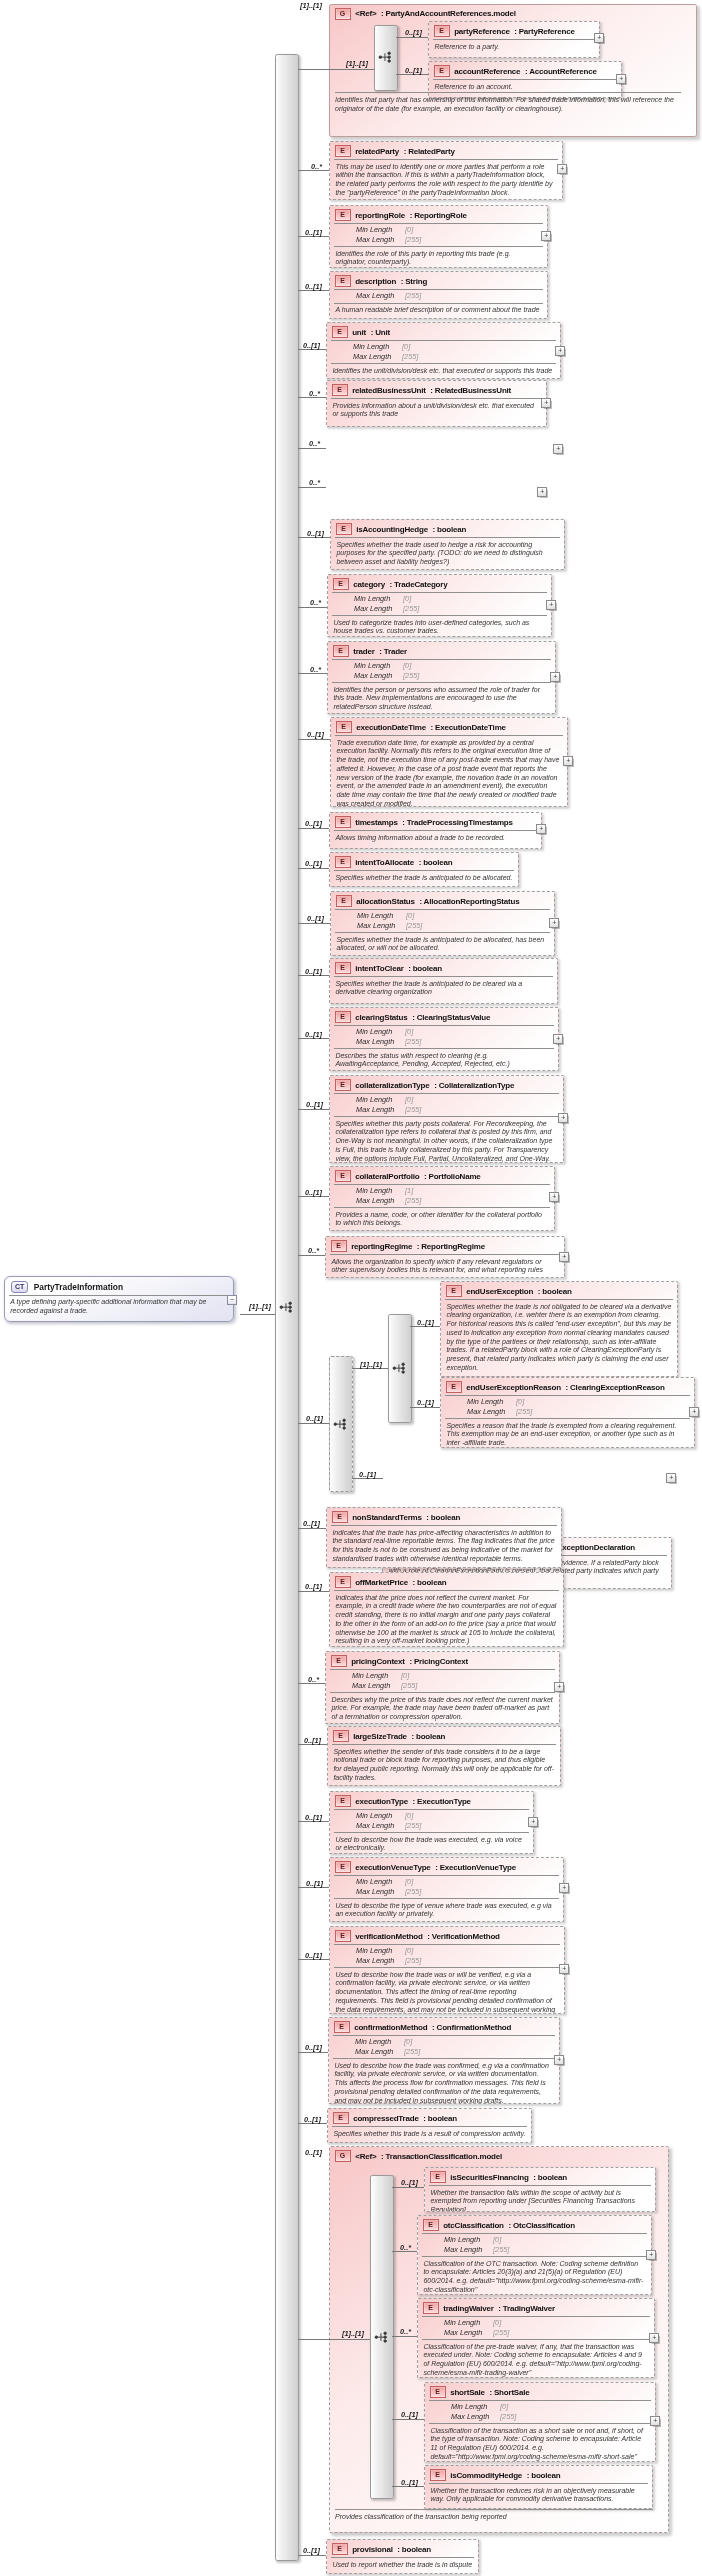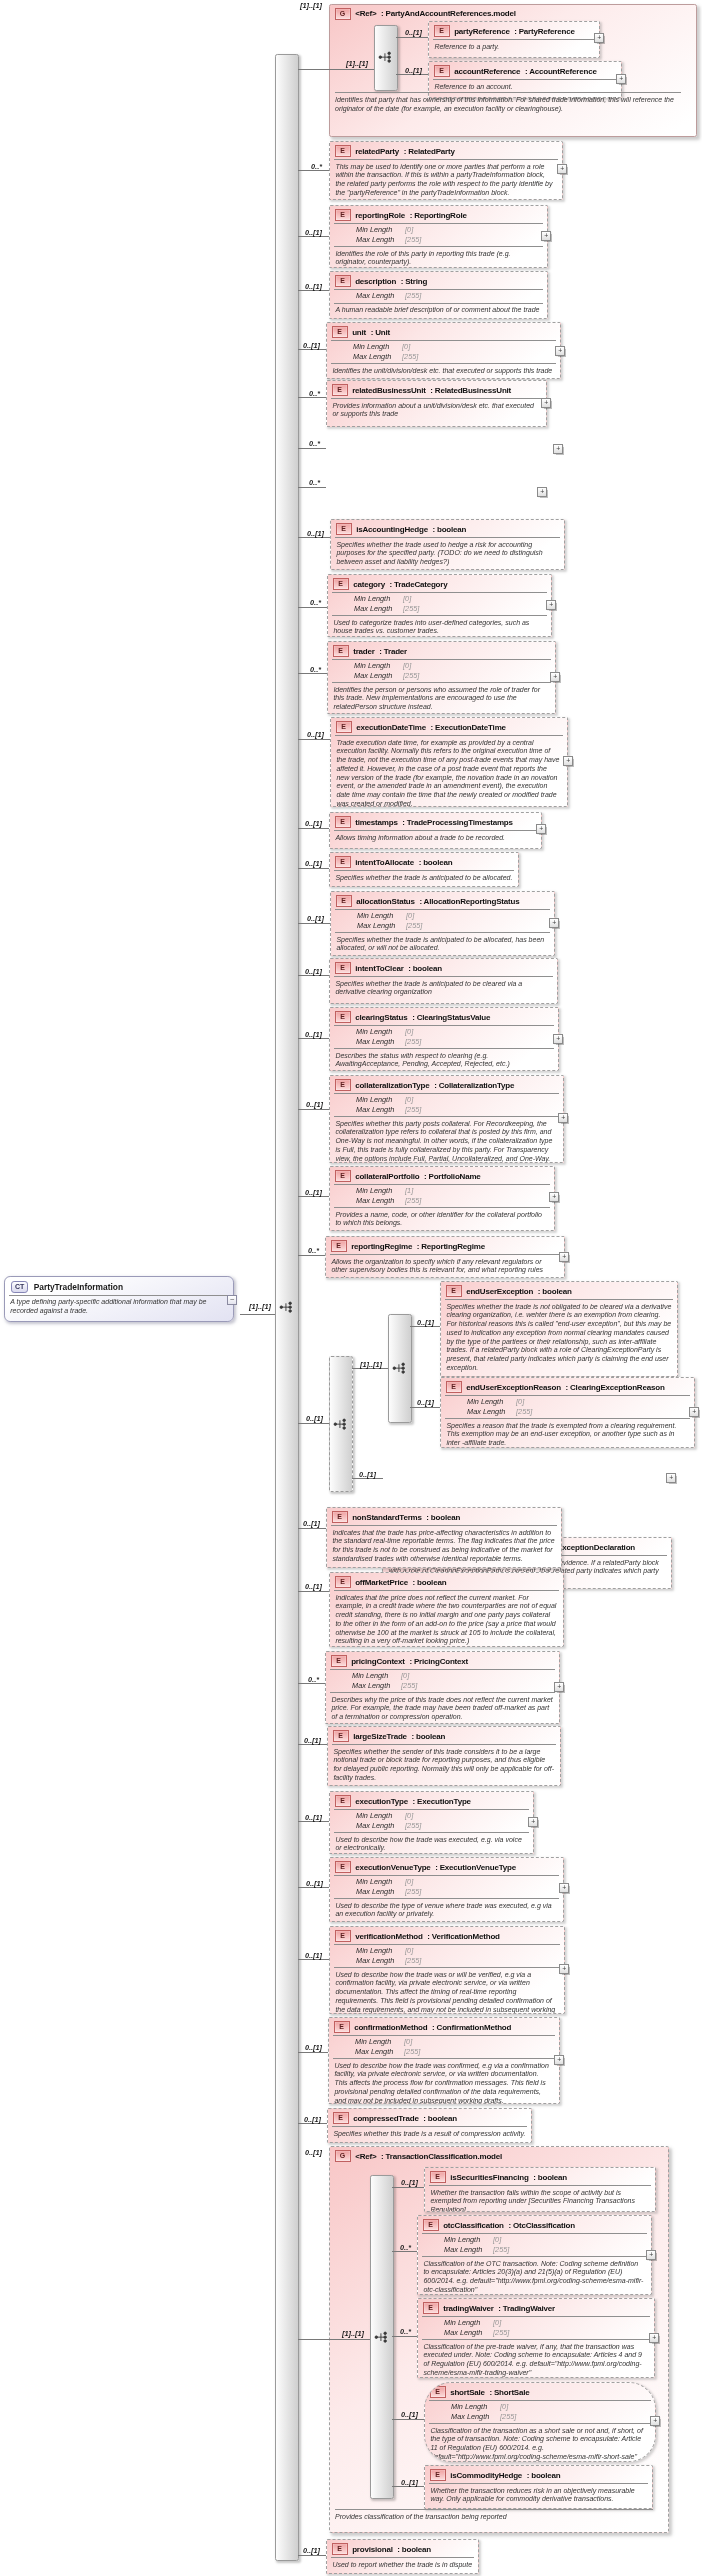--- a/index.html
+++ b/index.html
@@ -737,21 +737,21 @@
             <span class="fl">Max Length</span>
             <span class="fv">[255]</span>
           </div>
         </div>
         <div class="sep"></div>
         <div class="ann">Classification of the pre-trade waiver, if any, that the transaction was executed under. Note: Coding scheme to encapsulate: Articles 4 and 9 of Regulation (EU) 600/2014. e.g. default="http://www.fpml.org/coding-scheme/esma-mifir-trading-waiver"</div>
       </div>
       <div class="plus" style="left: 649px; top: 2333px;">+</div>
       <div class="hline" style="left: 392px; width: 31.5px; top: 2419px;"></div>
       <div class="card" style="left: 375px; top: 2410px;">0..[1]</div>
-      <div class="ebox" style="left: 424px; top: 2382px; width: 230px; height: 78px; border-radius: 27px;">
+      <div class="ebox" style="left: 424px; top: 2382px; width: 230px; height: 78px;">
         <div class="hdr">
           <span class="badge-e">E</span>
           <span class="ename">shortSale</span>
           <span class="etype">ShortSale</span>
         </div>
         <div class="sep"></div>
         <div class="fcts">
           <div class="fct">
             <span class="fl">Min Length</span>
             <span class="fv">[0]</span>

